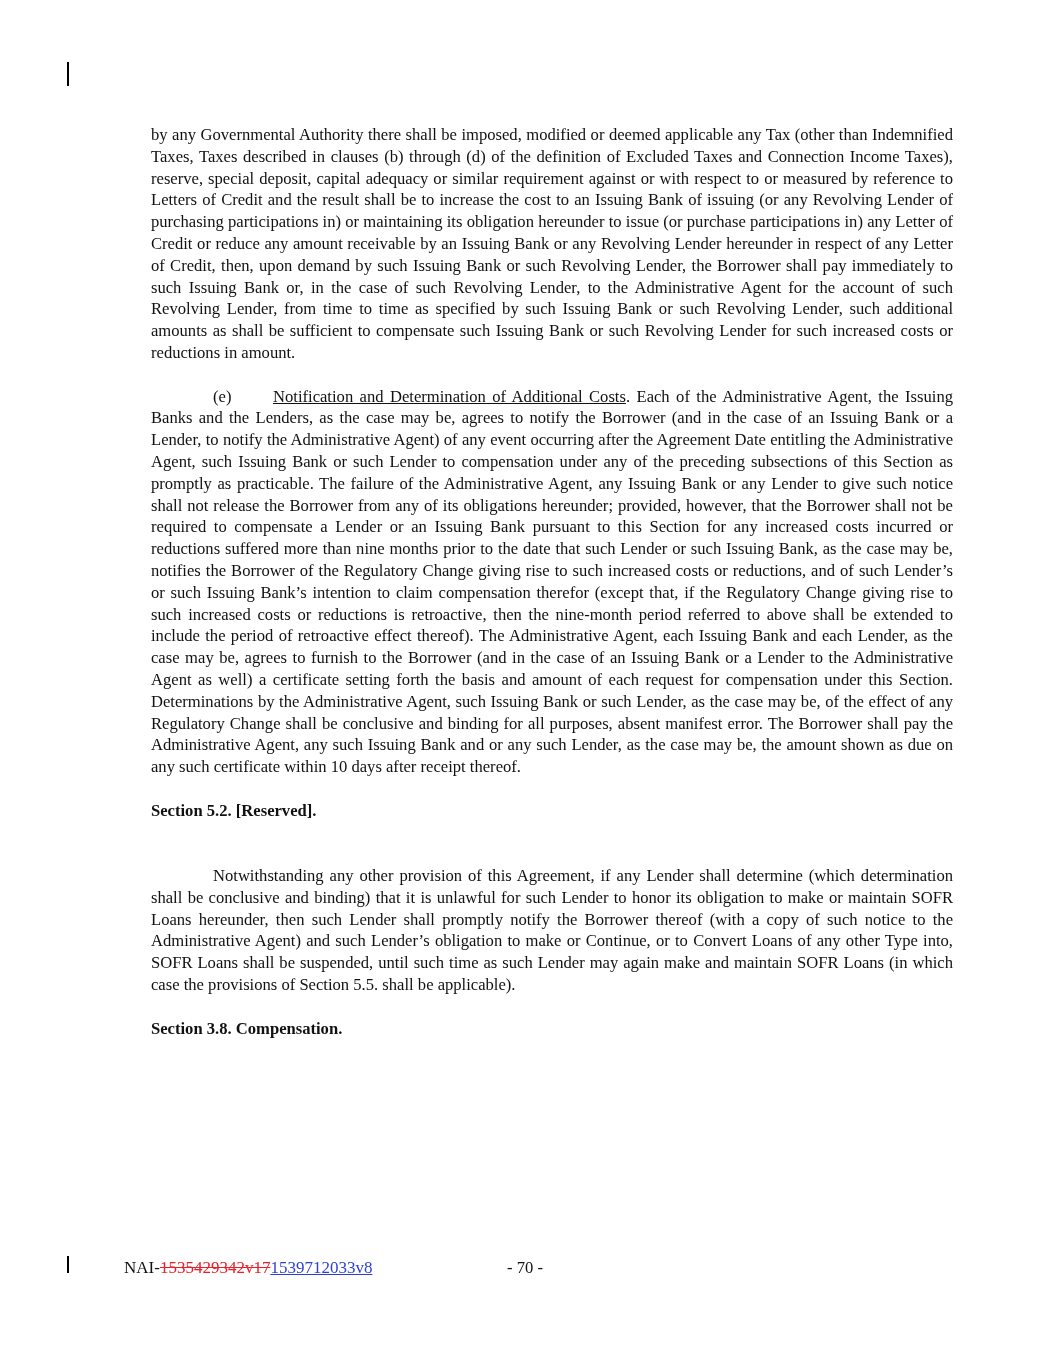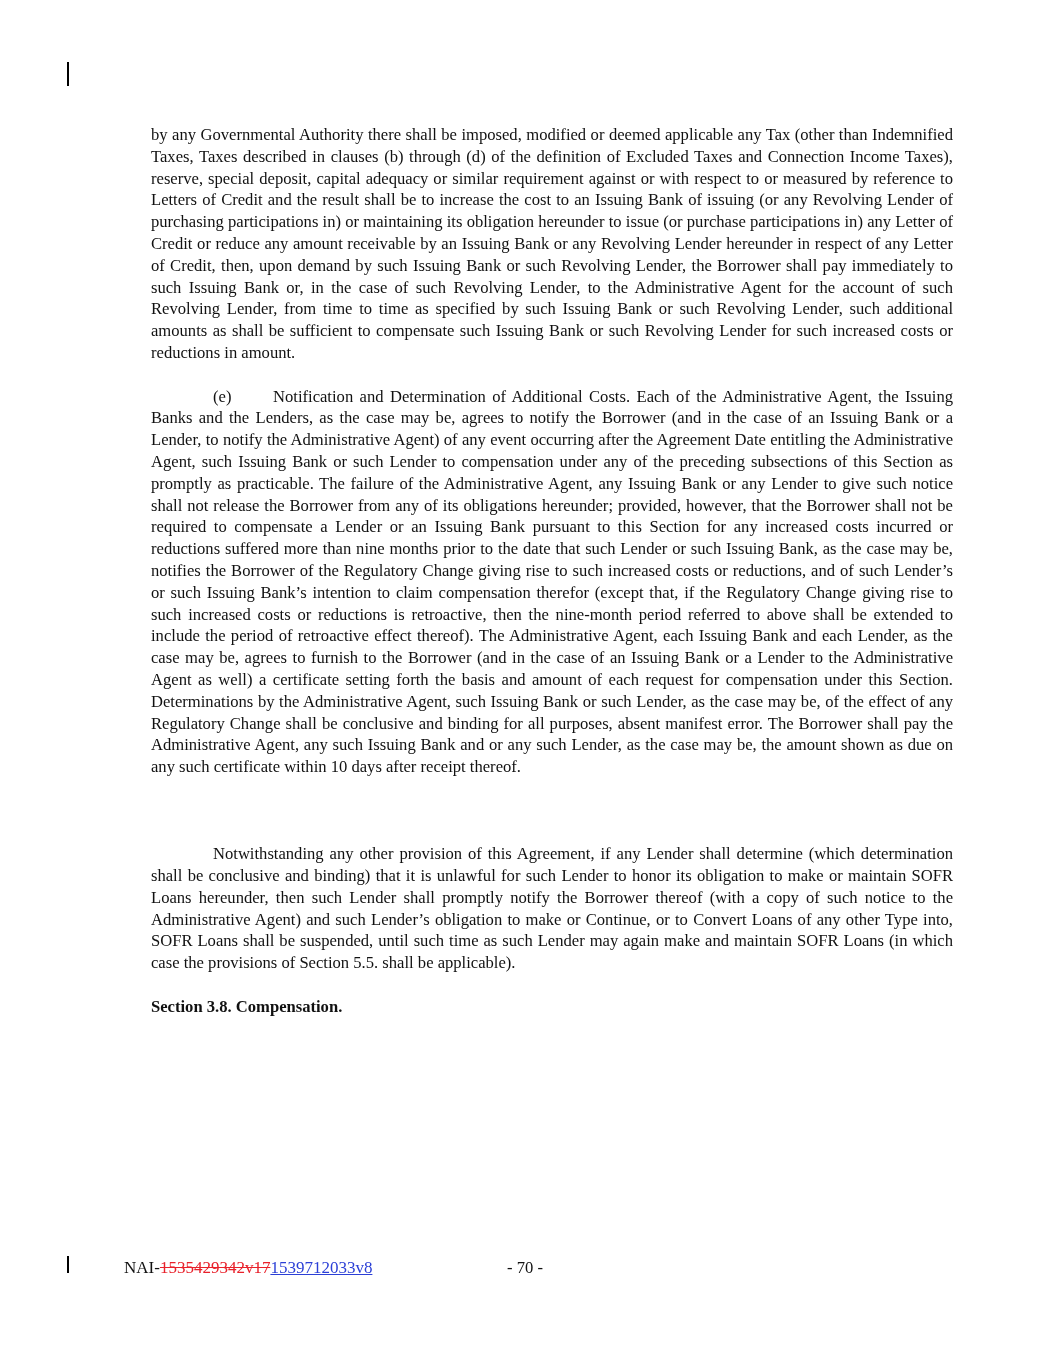--- a/index.html
+++ b/index.html
@@ -5,40 +5,41 @@
   html, body { margin: 0; padding: 0; background: #ffffff; }
   body { width: 1055px; height: 1365px; position: relative; overflow: hidden;
          font-family: "Liberation Serif", "DejaVu Serif", serif; color: #111; }
   .change-bar { position: absolute; width: 2px; background: #000; left: 67px; }
   .change-bar.top { top: 62px; height: 24px; }
   .change-bar.bottom { top: 1256px; height: 17px; }
   .page { position: absolute; left: 124px; top: 124px; width: 802px; margin-left: 27px; }
   .para { font-size: 16.6px; line-height: 21.8px; text-align: justify; margin: 0; }
   .indent { text-indent: 62px; }
   .sub-label { display: inline-block; width: 60px; text-indent: 0; }
-  .u { }
+  .u { text-decoration: underline; }
   .gap { height: 21.8px; }
   .heading { font-weight: bold; font-size: 16.6px; line-height: 21.8px; margin: 0; }
   .footer-left { position: absolute; left: 124px; top: 1258px; font-size: 17px; }
   .del { color: #e8202a; text-decoration: line-through; }
   .ins { color: #2b3fd6; text-decoration: underline; }
   .footer-center { position: absolute; left: 507px; top: 1258px; font-size: 16.6px; text-align: center; }
 </style>
 </head>
 <body>
 
 <div class="change-bar top"></div>
 
 <div class="page">
   <p class="para">by any Governmental Authority there shall be imposed, modified or deemed applicable any Tax (other than Indemnified Taxes, Taxes described in clauses (b) through (d) of the definition of Excluded Taxes and Connection Income Taxes), reserve, special deposit, capital adequacy or similar requirement against or with respect to or measured by reference to Letters of Credit and the result shall be to increase the cost to an Issuing Bank of issuing (or any Revolving Lender of purchasing participations in) or maintaining its obligation hereunder to issue (or purchase participations in) any Letter of Credit or reduce any amount receivable by an Issuing Bank or any Revolving Lender hereunder in respect of any Letter of Credit, then, upon demand by such Issuing Bank or such Revolving Lender, the Borrower shall pay immediately to such Issuing Bank or, in the case of such Revolving Lender, to the Administrative Agent for the account of such Revolving Lender, from time to time as specified by such Issuing Bank or such Revolving Lender, such additional amounts as shall be sufficient to compensate such Issuing Bank or such Revolving Lender for such increased costs or reductions in amount.</p>
   <div class="gap"></div>
 
   <p class="para indent"><span class="sub-label">(e)</span><span class="u">Notification and Determination of Additional Costs</span><span>.  Each of the Administrative Agent, the Issuing Banks and the Lenders, as the case may be, agrees to notify the Borrower (and in the case of an Issuing Bank or a Lender, to notify the Administrative Agent) of any event occurring after the Agreement Date entitling the Administrative Agent, such Issuing Bank or such Lender to compensation under any of the preceding subsections of this Section as promptly as practicable.  The failure of the Administrative Agent, any Issuing Bank or any Lender to give such notice shall not release the Borrower from any of its obligations hereunder; provided, however, that the Borrower shall not be required to compensate a Lender or an Issuing Bank pursuant to this Section for any increased costs incurred or reductions suffered more than nine months prior to the date that such Lender or such Issuing Bank, as the case may be, notifies the Borrower of the Regulatory Change giving rise to such increased costs or reductions, and of such Lender’s or such Issuing Bank’s intention to claim compensation therefor (except that, if the Regulatory Change giving rise to such increased costs or reductions is retroactive, then the nine-month period referred to above shall be extended to include the period of retroactive effect thereof). The Administrative Agent, each Issuing Bank and each Lender, as the case may be, agrees to furnish to the Borrower (and in the case of an Issuing Bank or a Lender to the Administrative Agent as well) a certificate setting forth the basis and amount of each request for compensation under this Section.  Determinations by the Administrative Agent, such Issuing Bank or such Lender, as the case may be, of the effect of any Regulatory Change shall be conclusive and binding for all purposes, absent manifest error.  The Borrower shall pay the Administrative Agent, any such Issuing Bank and or any such Lender, as the case may be, the amount shown as due on any such certificate within 10 days after receipt thereof.</span></p>
   <div class="gap"></div>
 
+  <p class="heading">Section 5.2.  [Reserved].</p>
   <div class="gap"></div>
 
   <div class="gap"></div>
   <p class="para indent">Notwithstanding any other provision of this Agreement, if any Lender shall determine (which determination shall be conclusive and binding) that it is unlawful for such Lender to honor its obligation to make or maintain SOFR Loans hereunder, then such Lender shall promptly notify the Borrower thereof (with a copy of such notice to the Administrative Agent) and such Lender’s obligation to make or Continue, or to Convert Loans of any other Type into, SOFR Loans shall be suspended, until such time as such Lender may again make and maintain SOFR Loans (in which case the provisions of Section 5.5. shall be applicable).</p>
   <div class="gap"></div>
 
   <p class="heading">Section 3.8.  Compensation.</p>
   <div class="gap"></div>
 </div>
 

